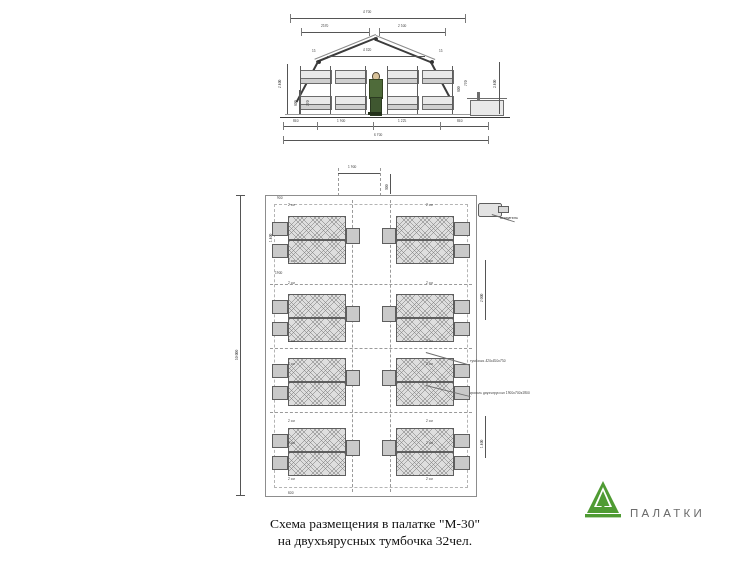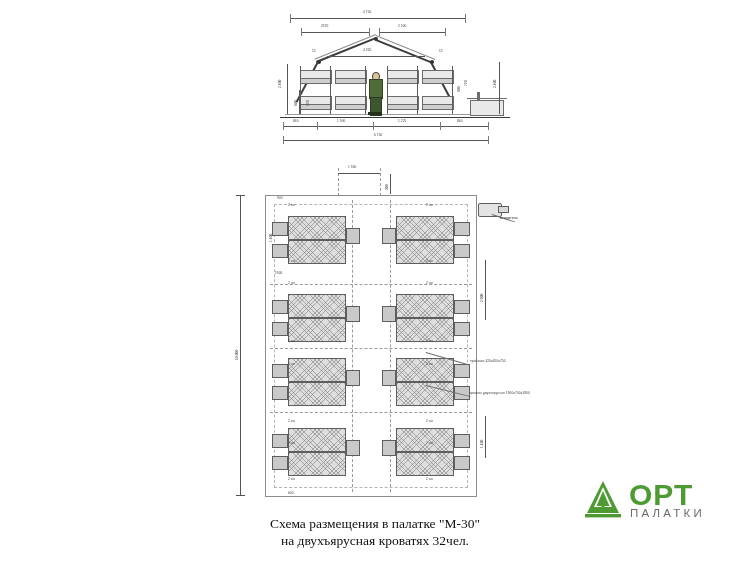--- a/index.html
+++ b/index.html
@@ -337,30 +337,29 @@
     <div class="abs leader" style="left:196px; top:172px; width:46px; transform: rotate(16deg);"></div>
     <div class="abs tiny" style="left:240px; top:180px;">тумбочка 420х450х750</div>
 
     <div class="abs leader" style="left:196px; top:205px; width:46px; transform: rotate(14deg);"></div>
     <div class="abs tiny" style="left:240px; top:211px; width:60px; white-space:normal; line-height:1.35;">кровать двухъярусная 1900х700х1800</div>
 
   </div>
 
   <div id="caption">
     <div>Схема размещения в палатке "М-30"</div>
-    <div>на двухъярусная кроватях 32чел.</div>
+    <div>на двухъярусных тумбочка 32чел.</div>
   </div>
 
   <div id="logo">
     <div class="mark">
       <svg viewBox="0 0 36 38" width="36" height="38" aria-hidden="true">
         <path d="M18 1 L34 33 L2 33 Z" fill="#4f9b33"></path>
         <path d="M18 7 L27 27 L9 27 Z" fill="#ffffff"></path>
         <path d="M18 11 L24.5 26 L11.5 26 Z" fill="#4f9b33"></path>
         <rect x="16.6" y="25" width="2.8" height="8" fill="#4f9b33"></rect>
         <rect x="0" y="34" width="36" height="3.4" fill="#4f9b33"></rect>
       </svg>
     </div>
-    <div class="ort">ОРТ</div>
     <div class="sub">ПАЛАТКИ</div>
   </div>
 
 </div>
 
 </body></html>

